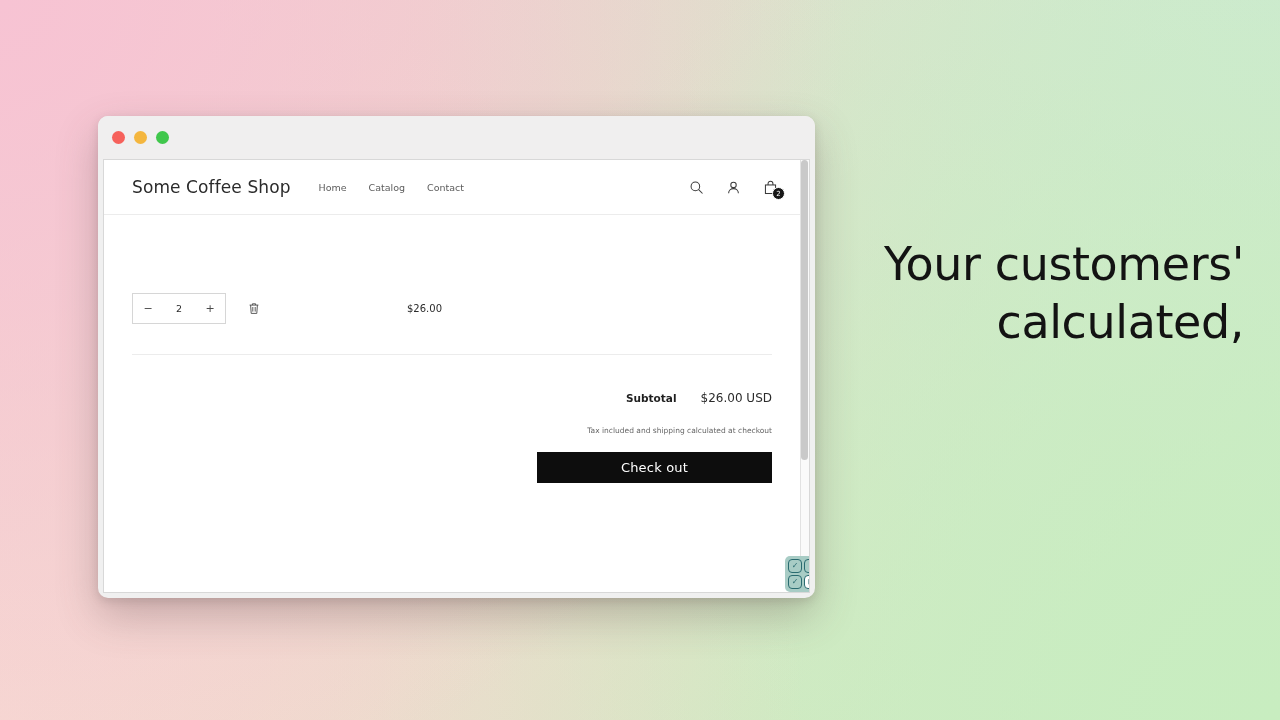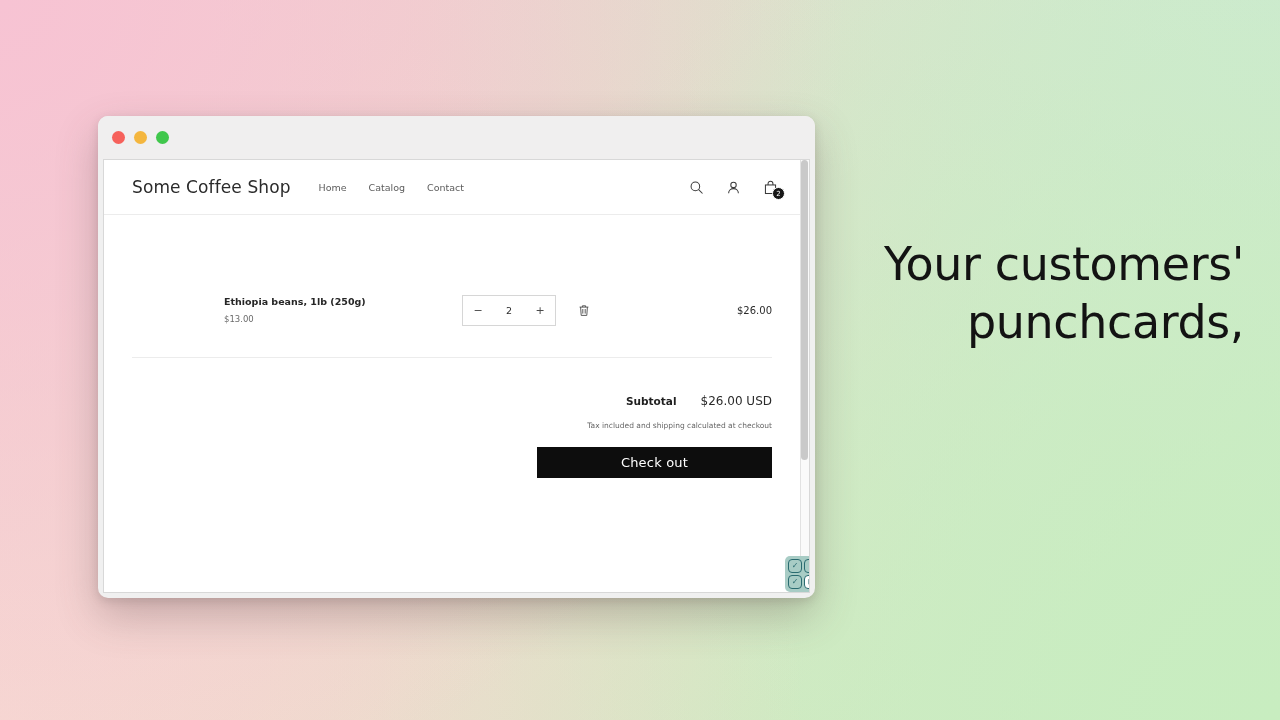--- a/index.html
+++ b/index.html
@@ -226,21 +226,21 @@
   }
   .subtotal-line {
     display: flex;
     justify-content: flex-end;
     align-items: baseline;
     gap: 24px;
   }
   .subtotal-label { font-size: 10.5px; color: #1f1f1f; font-weight: 600; }
   .subtotal-value { font-size: 12px; color: #2b2b2b; }
   .tax-note {
-    margin-top: 13px;
+    margin-top: 21px;
     font-size: 7.5px;
     color: #666;
   }
   .checkout-btn {
     display: block;
     margin-left: auto;
     margin-top: 17px;
     width: 235px;
     height: 31px;
     background: #0d0d0d;
@@ -337,27 +337,20 @@
             <span class="cart-badge">2</span>
           </div>
         </div>
       </div>
 
       <div class="cart-wrap">
 
 
 
         <div class="cart-row">
-          <div class="product-cell">
-            <div class="product-thumb"></div>
-            <div class="product-info">
-              <div class="product-name">Ethiopia beans, 1lb (250g)</div>
-              <div class="product-price">$13.00</div>
-            </div>
-          </div>
 
           <div class="quantity-cell">
             <div class="qty-stepper">
               <button class="qty-btn">−</button>
               <span class="qty-value">2</span>
               <button class="qty-btn">+</button>
             </div>
             <button class="remove-btn">
               <svg width="12" height="13" viewBox="0 0 12 13" fill="none" stroke="#4a4a4a" stroke-width="0.9">
                 <path d="M1.6 3.1h8.8"></path>
@@ -392,14 +385,14 @@
       <span class="punch-cell">✓</span>
       <span class="punch-cell">✓</span>
       <span class="punch-cell">✓</span>
       <span class="punch-cell filled">◼</span>
     </div>
   </div>
 </div>
 
 <div class="marketing">
   <span class="line">Your customers'</span>
-  <span class="line">punchcards,</span>
+  <span class="line">calculated,</span>
 </div>
 
 </body></html>

